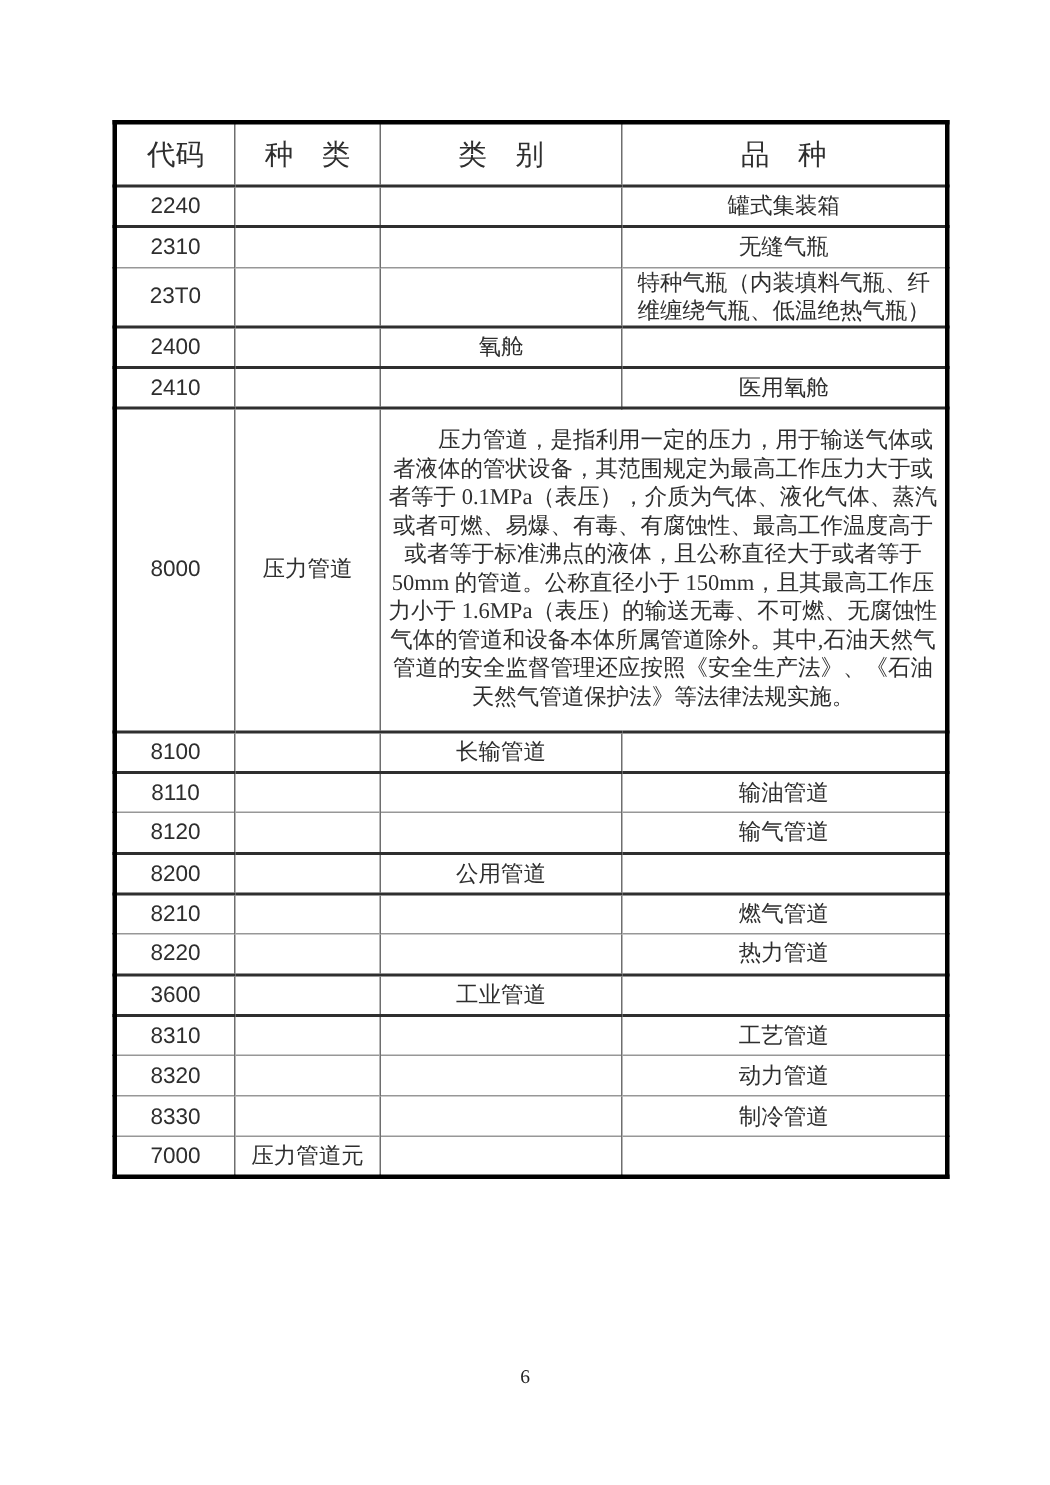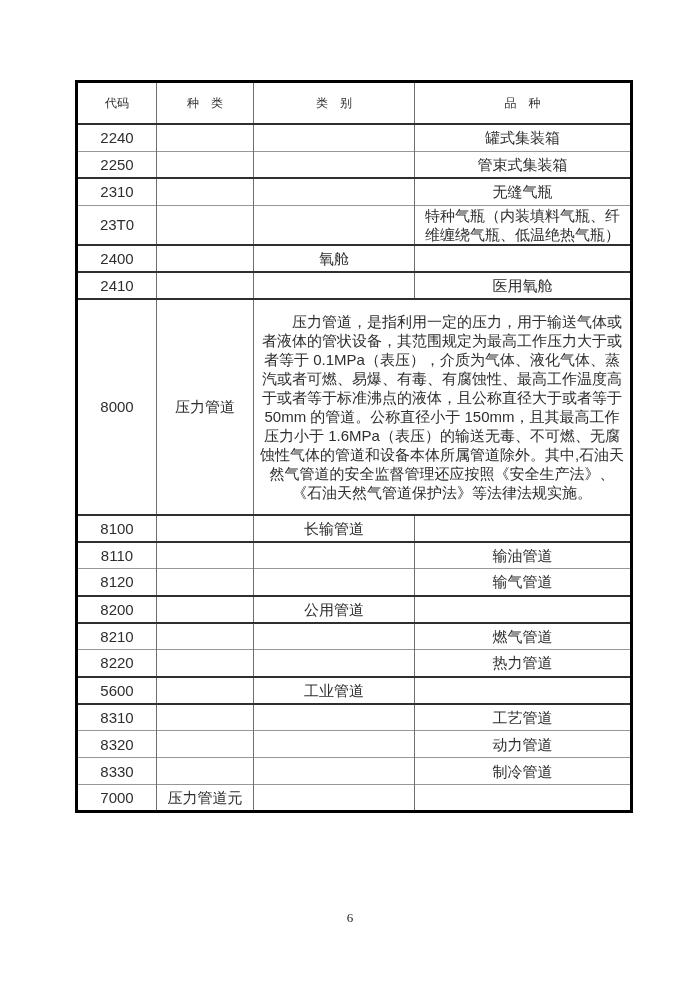--- a/index.html
+++ b/index.html
@@ -30,37 +30,38 @@
     font-size: 15px;
     color: #2e2e2e;
     text-align: center;
     vertical-align: middle;
     padding: 0 4px;
     overflow: hidden;
     line-height: 19px;
   }
   table.catalog th.header-cell {
     height: 40px;
-    font-size: 12px;
+    font-size: 19px;
   }
   tr.r-std  { height: 27px; }
   tr.r-tall { height: 38px; }
   tr.r-desc { height: 216px; }
   
   .bl { border-left: 1px solid #6e6e6e; }
   
   tr.tk td { border-top: 2px solid #2f2f2f; }
   tr.tn td { border-top: 1px solid #979797; }
   
   td.desc-cell {
     text-align: justify;
     text-indent: 2em;
     line-height: 23.5px;
     padding: 2px 7px 0 7px;
     vertical-align: top;
+    font-family: Liberation Serif, serif;
   }
   .page-num {
     position: absolute;
     top: 910px;
     left: 0;
     width: 700px;
     text-align: center;
     font-family: "Liberation Serif", "DejaVu Serif", serif;
     font-size: 13px;
     color: #222222;
@@ -85,26 +86,20 @@
         <th class="header-cell bl">类　别</th>
         <th class="header-cell bl">品　种</th>
       </tr>
     </thead>
     <tbody>
     <tr class="tk r-std">
           <td>2240</td>
           <td class="bl"></td>
           <td class="bl"></td>
           <td class="bl">罐式集装箱</td>
-        </tr>
-        <tr class="tn r-std">
-          <td>2250</td>
-          <td class="bl"></td>
-          <td class="bl"></td>
-          <td class="bl">管束式集装箱</td>
         </tr>
         <tr class="tk r-std">
           <td>2310</td>
           <td class="bl"></td>
           <td class="bl"></td>
           <td class="bl">无缝气瓶</td>
         </tr>
         <tr class="tn r-tall">
           <td>23T0</td>
           <td class="bl"></td>
@@ -158,21 +153,21 @@
           <td class="bl"></td>
           <td class="bl">燃气管道</td>
         </tr>
         <tr class="tn r-std">
           <td>8220</td>
           <td class="bl"></td>
           <td class="bl"></td>
           <td class="bl">热力管道</td>
         </tr>
         <tr class="tk r-std">
-          <td>5600</td>
+          <td>3600</td>
           <td class="bl"></td>
           <td class="bl">工业管道</td>
           <td class="bl"></td>
         </tr>
         <tr class="tk r-std">
           <td>8310</td>
           <td class="bl"></td>
           <td class="bl"></td>
           <td class="bl">工艺管道</td>
         </tr>

